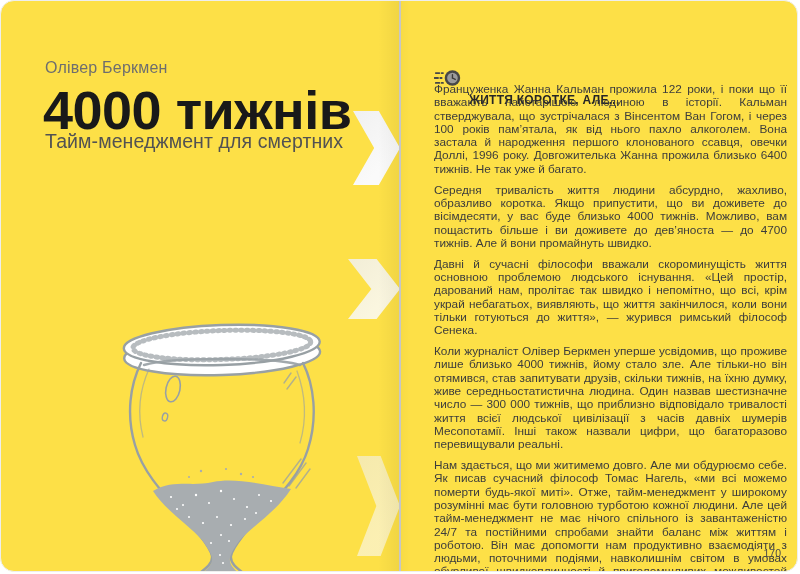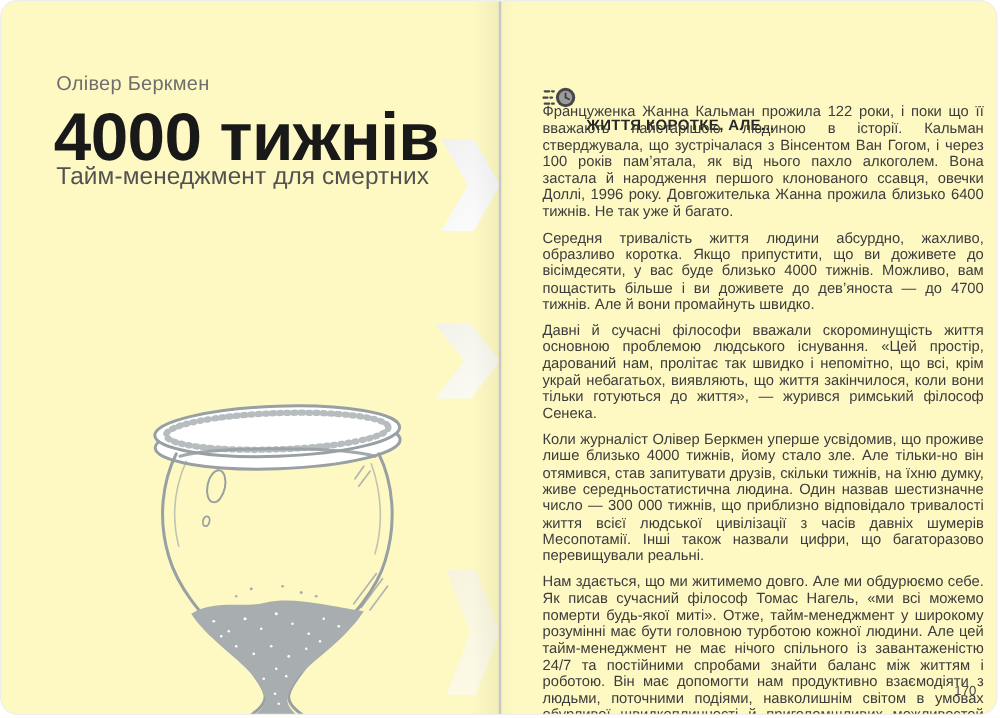--- a/index.html
+++ b/index.html
@@ -1,18 +1,18 @@
 <!DOCTYPE html>
 <html lang="uk"><head>
 <meta charset="utf-8">
 <style>
   html,body{margin:0;padding:0;background:#ffffff;}
   body{width:800px;height:574px;font-family:"Liberation Sans","DejaVu Sans",sans-serif;
        -webkit-font-smoothing:antialiased;}
-  .spread{position:relative;width:798px;height:572px;margin:0;background:#fef9c3;
+  .spread{position:relative;width:798px;height:572px;margin:0;background:#fde047;
           border:1px solid #eeeeee;border-radius:14px;overflow:hidden;box-sizing:border-box;}
 
   
   .page-left{position:absolute;left:0;top:0;width:399px;height:572px;overflow:hidden;}
   .author{position:absolute;left:44px;top:58px;font-size:16px;color:#6e6e6e;letter-spacing:.2px;}
   .title{position:absolute;left:42px;top:78px;font-size:54px;font-weight:bold;color:#191919;
          letter-spacing:-.5px;}
   .subtitle{position:absolute;left:44px;top:129px;font-size:19.5px;color:#525252;letter-spacing:.1px;}
 
   .chevron{position:absolute;clip-path:polygon(0 0,55% 0,100% 50%,55% 100%,0 100%,45% 50%);

